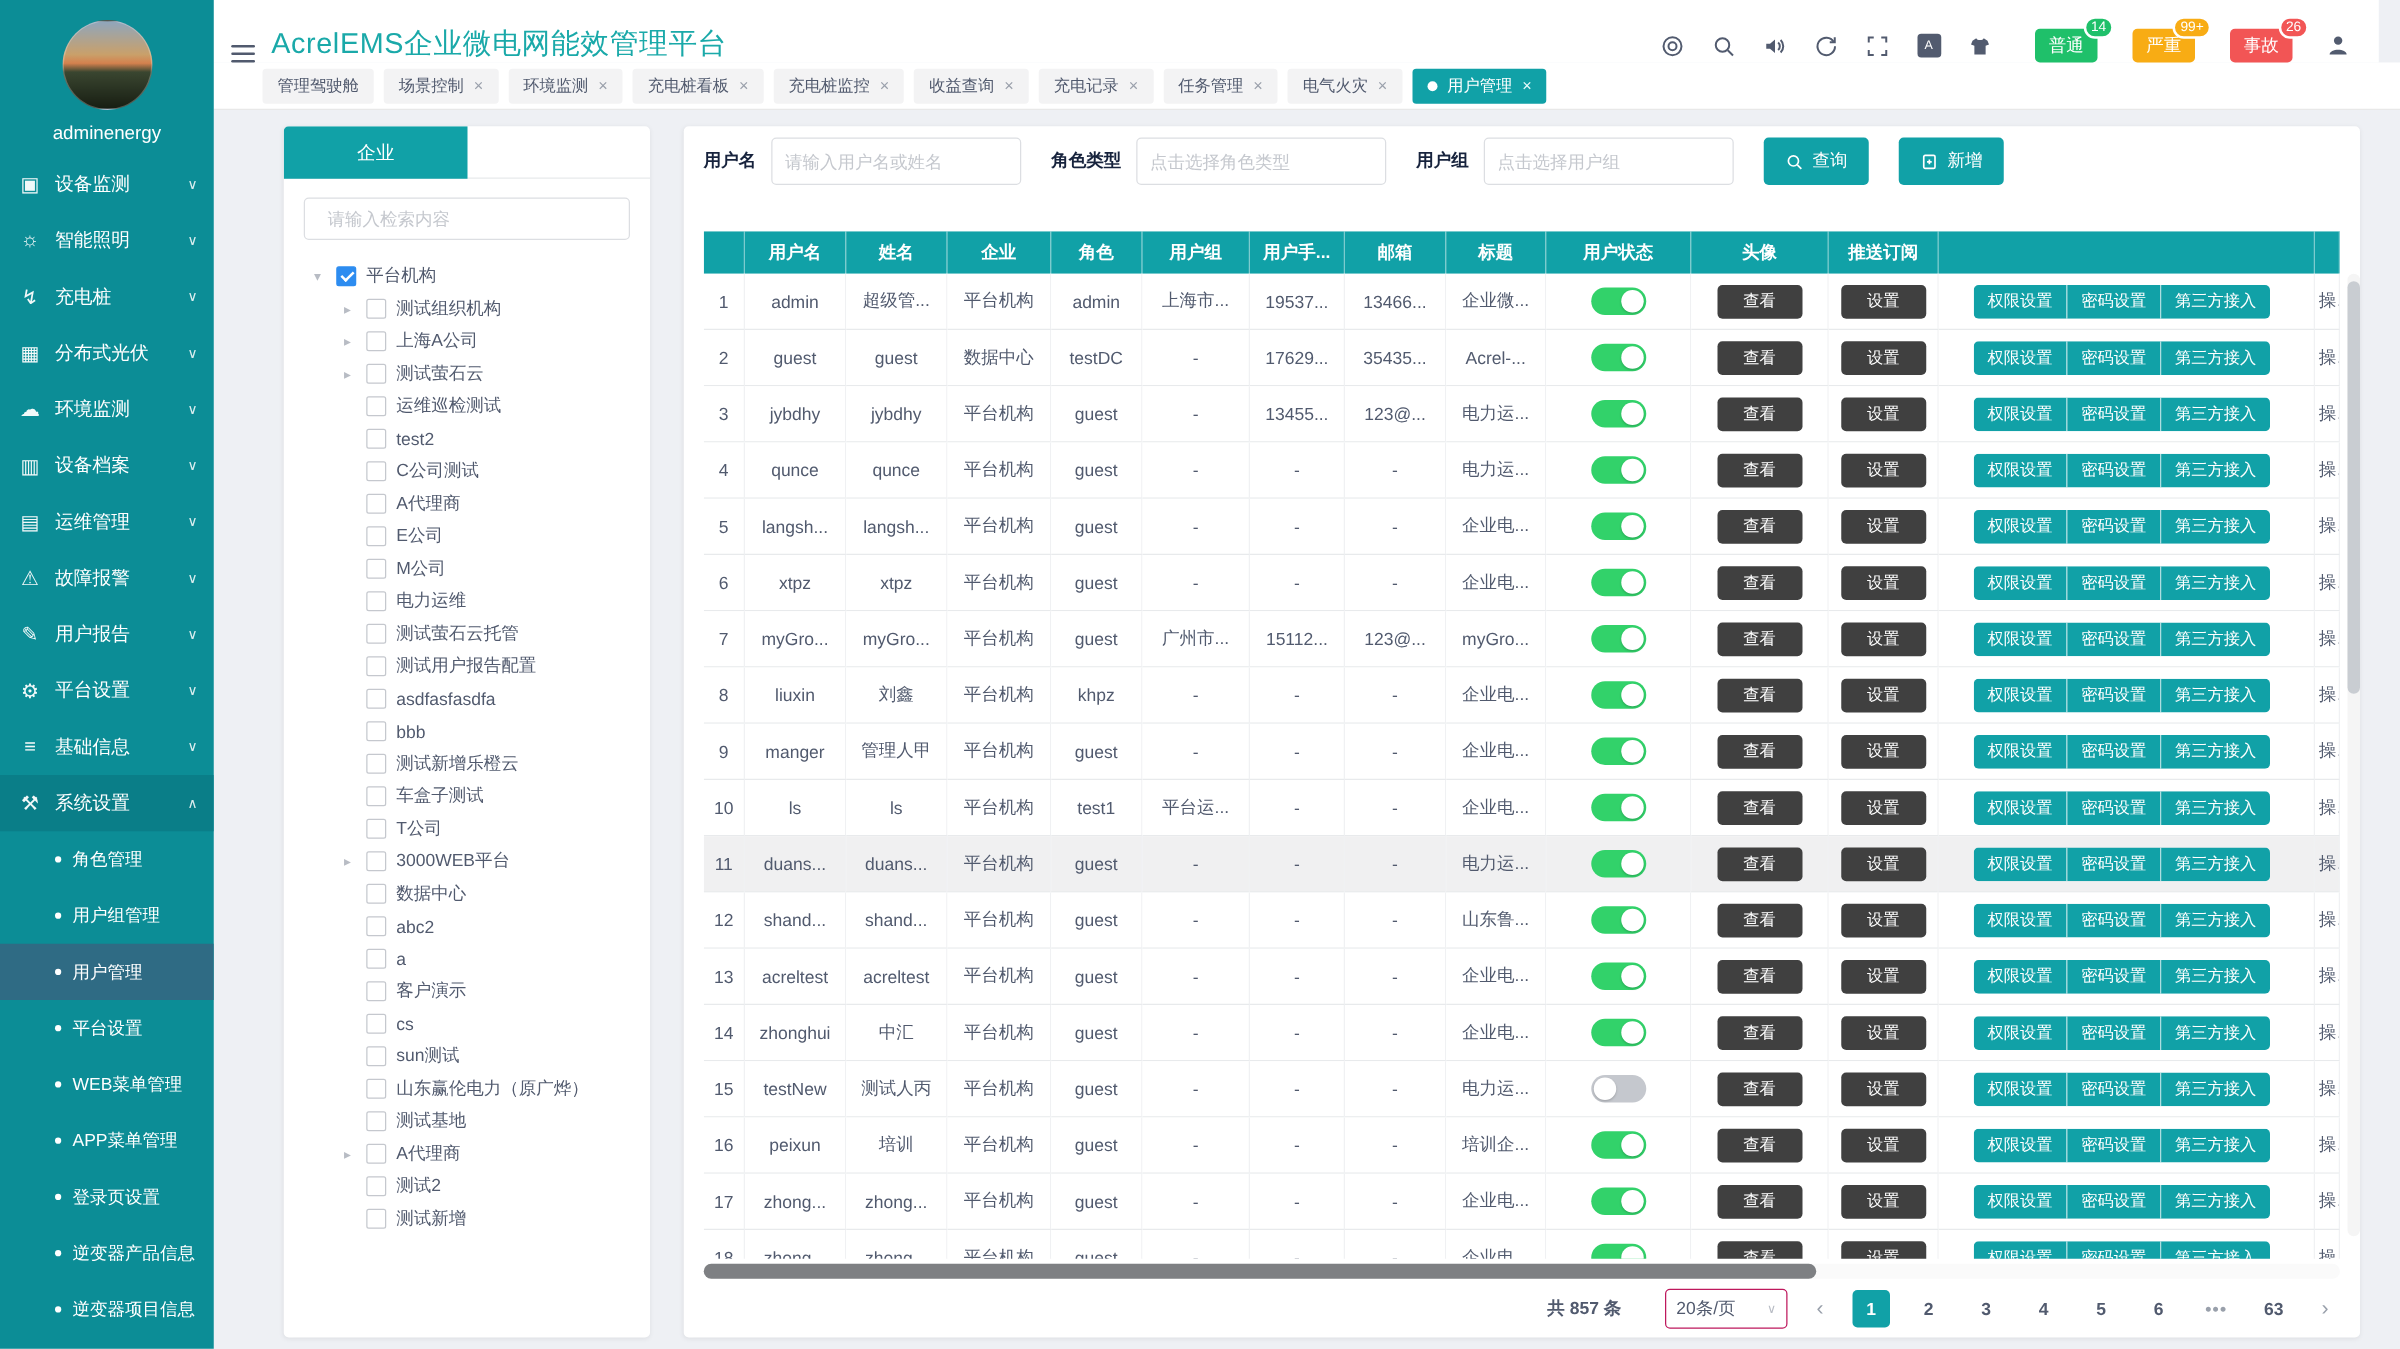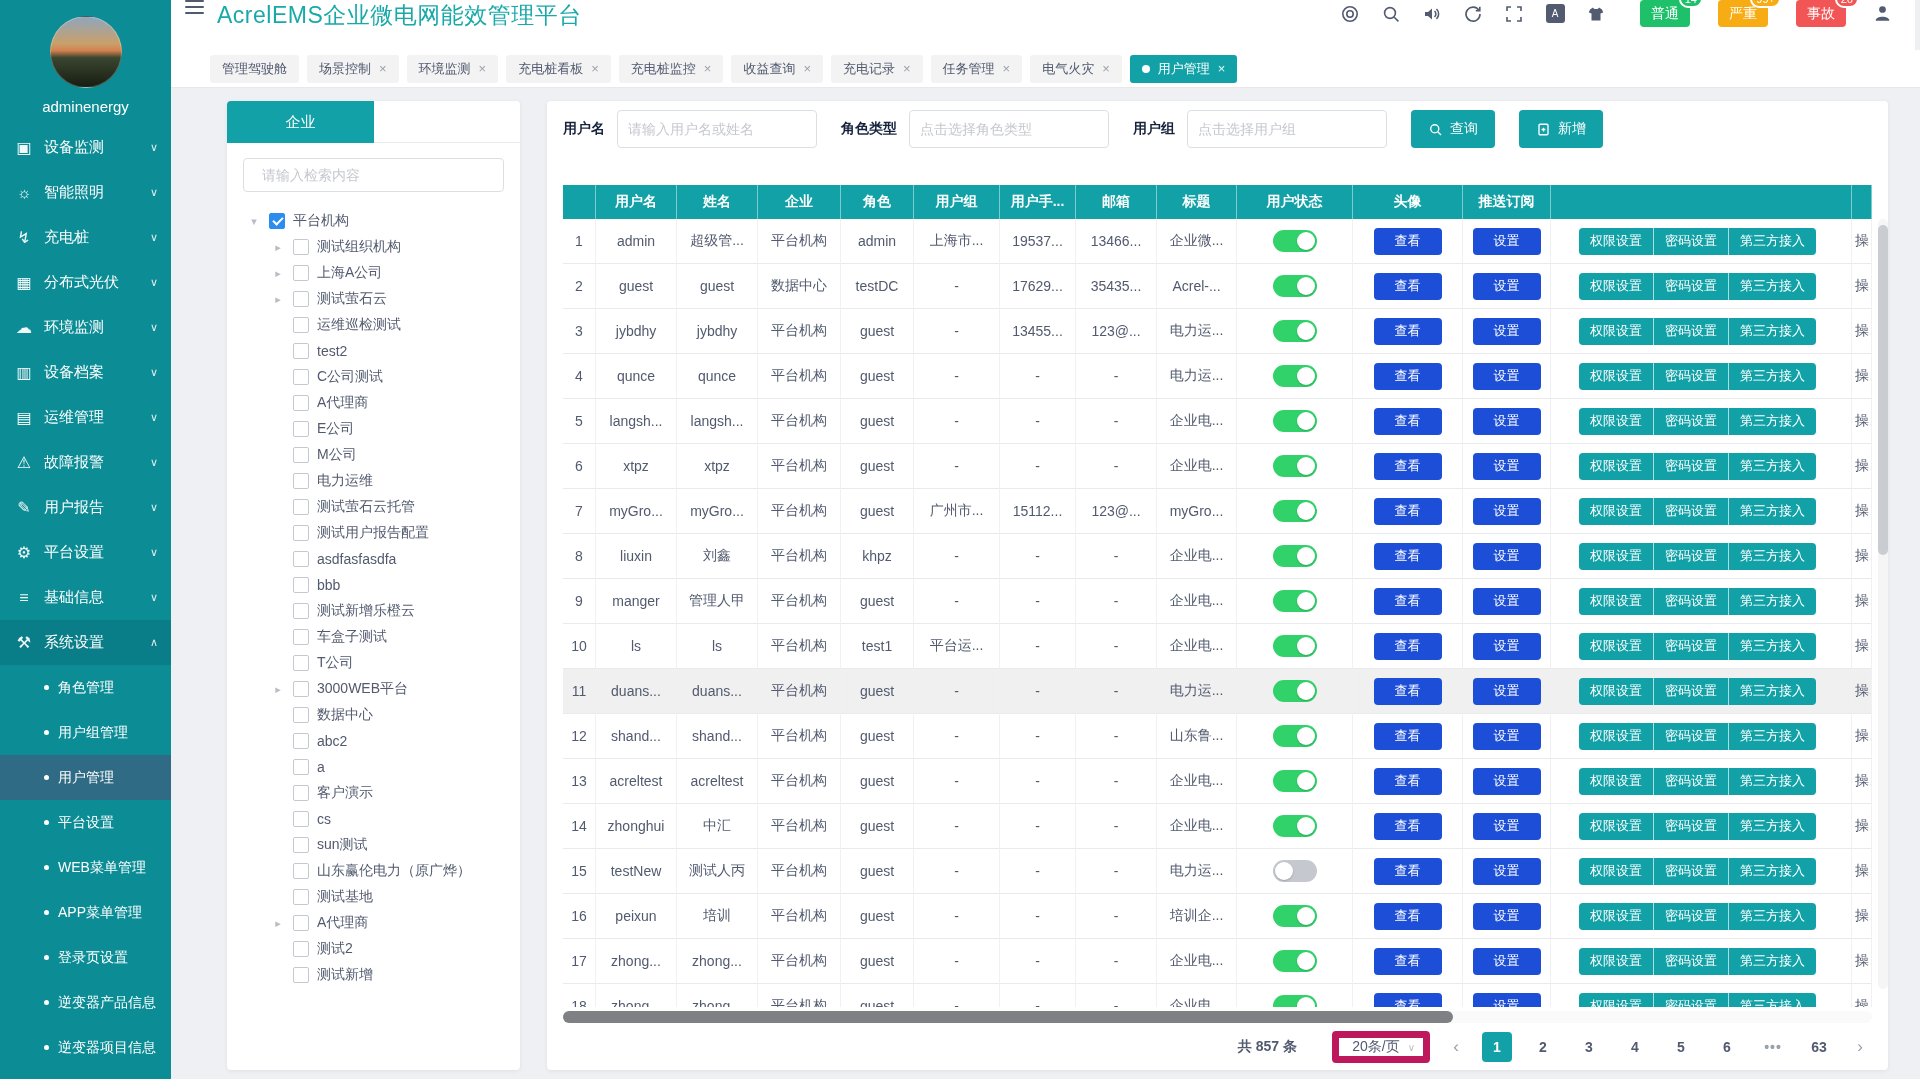--- a/index.html
+++ b/index.html
@@ -15,21 +15,21 @@
   .menu-item { height:45px; display:flex; align-items:center; padding:0 13px; font-size:15px; cursor:pointer; }
   .menu-item.open { background:#0a7e88; }
   .m-icon { width:22px; font-size:16px; margin-right:9px; text-align:center; opacity:.95; }
   .m-label { flex:1; }
   .m-chev { font-size:11px; opacity:.85; }
   .sub-item { height:45px; display:flex; align-items:center; padding-left:44px; font-size:14px; cursor:pointer; }
   .sub-item::before { content:""; width:5px; height:5px; border-radius:50%; background:#fff; margin-right:9px; }
   .sub-item.active { background:#2f6b84; }
 
   
-  .topbar { position:absolute; left:171px; top:0; right:5px; height:50px; background:#fff; display:flex; align-items:flex-start; padding:0 22px 0 14px; z-index:4; }
+  .topbar { position:absolute; left:171px; top:0; right:17px; height:50px; background:#fff; display:flex; align-items:flex-end; padding:0 22px 0 14px; z-index:4; }
   .hamburger { width:19px; height:14px; display:flex; flex-direction:column; justify-content:space-between; cursor:pointer; }
   .hamburger i { height:2px; background:#515a6e; border-radius:1px; }
   .brand { color:#1aa9a9; font-size:23px; margin-left:13px; letter-spacing:.5px; white-space:nowrap; }
   .top-icons { margin-left:auto; display:flex; align-items:center; gap:19px; }
   .ticon { width:22px; height:22px; display:flex; align-items:center; justify-content:center; cursor:pointer; }
   .ticon svg { stroke:#525b6f; fill:none; stroke-width:1.6; }
   .translate-box { width:19px; height:19px; background:#525b6f; border-radius:3px; color:#fff; font-size:10px; display:flex; align-items:center; justify-content:center; }
   .alarm { position:relative; height:27px; border-radius:4px; padding:0 11px; color:#fff; font-size:14px; display:flex; align-items:center; margin-left:6px; cursor:pointer; }
   .alarm .bubble { position:absolute; top:-10px; right:-13px; min-width:20px; height:18px; line-height:14px;
     border:2px solid #fff; border-radius:10px; font-size:11px; padding:0 4px; text-align:center; color:#fff; }
@@ -81,33 +81,33 @@
     overflow:hidden; text-overflow:ellipsis; white-space:nowrap; padding:0 4px; background:#fff; }
   tr.hl td { background:#f0f0f1; }
   td.act { text-align:left; padding-left:28px; }
   td.sliver { text-align:left; padding:0 0 0 3px; }
 
   .toggle { display:inline-block; width:44px; height:22px; border-radius:11px; background:#c5c8ce; position:relative; vertical-align:middle; cursor:pointer; }
   .toggle .knob { position:absolute; top:2px; left:2px; width:18px; height:18px; border-radius:50%; background:#fff; box-shadow:0 1px 2px rgba(0,0,0,.2); }
   .toggle.on { background:#32d26a; }
   .toggle.on .knob { left:24px; }
 
-  .btn-s { background:#1d4ed8; color:#fff; border:none; border-radius:4px; height:27px; padding:0 21px; font-size:13px; cursor:pointer; font-family:Liberation Sans, sans-serif; }
+  .btn-s { background:#404040; color:#fff; border:none; border-radius:4px; height:27px; padding:0 21px; font-size:13px; cursor:pointer; font-family:Liberation Sans, sans-serif; }
   .btn-group { display:inline-flex; border-radius:4px; overflow:hidden; }
   .btn-group .bg-btn { background:#11a1a7; color:#fff; border:none; height:27px; padding:0 11px; font-size:13px; cursor:pointer; font-family:inherit; }
   .btn-group .bg-btn + .bg-btn { border-left:1px solid rgba(255,255,255,.65); }
 
   .vscroll { position:absolute; right:0; top:118px; width:10px; height:770px; background:#f5f5f5; border-radius:5px; }
   .vscroll .vthumb { position:absolute; top:6px; left:0; width:10px; height:330px; background:#c9cdd2; border-radius:5px; }
   .hscroll { position:absolute; left:16px; right:16px; top:910px; height:12px; background:#fafafa; border-radius:6px; }
   .hscroll .hthumb { position:absolute; left:0; top:0; height:12px; width:68%; background:#7e8083; border-radius:6px; }
 
   .pagination { position:absolute; right:16px; top:928px; height:36px; display:flex; align-items:center; gap:14px; font-size:14px; color:#515a6e; }
   .pg-total { margin-right:21px;font-weight:bold; }
-  .pg-size { height:32px; min-width:98px; border:7px solid #be185d; border-radius:4px; display:flex; align-items:center; justify-content:flex-end; gap:8px; padding:0 8px; cursor:pointer; }
+  .pg-size { height:32px; min-width:98px; border:1px solid #be185d; border-radius:4px; display:flex; align-items:center; justify-content:space-between; gap:8px; padding:0 8px; cursor:pointer; }
   .pg-size .car { font-size:10px; color:#b8bcc4; }
   .pg-arrow { width:24px; text-align:center; color:#99a0ab; font-size:17px; cursor:pointer; }
   .pages { display:flex; align-items:center; gap:16px; }
   .page { min-width:30px; height:30px; line-height:30px; text-align:center; border-radius:4px; cursor:pointer; color:#515a6e; font-weight:bold; }
   .page.active { background:#11a1a7; color:#fff; }
   .page.ell { color:#99a0ab; letter-spacing:1px; }
 </style>
 </head>
 <body>
 

